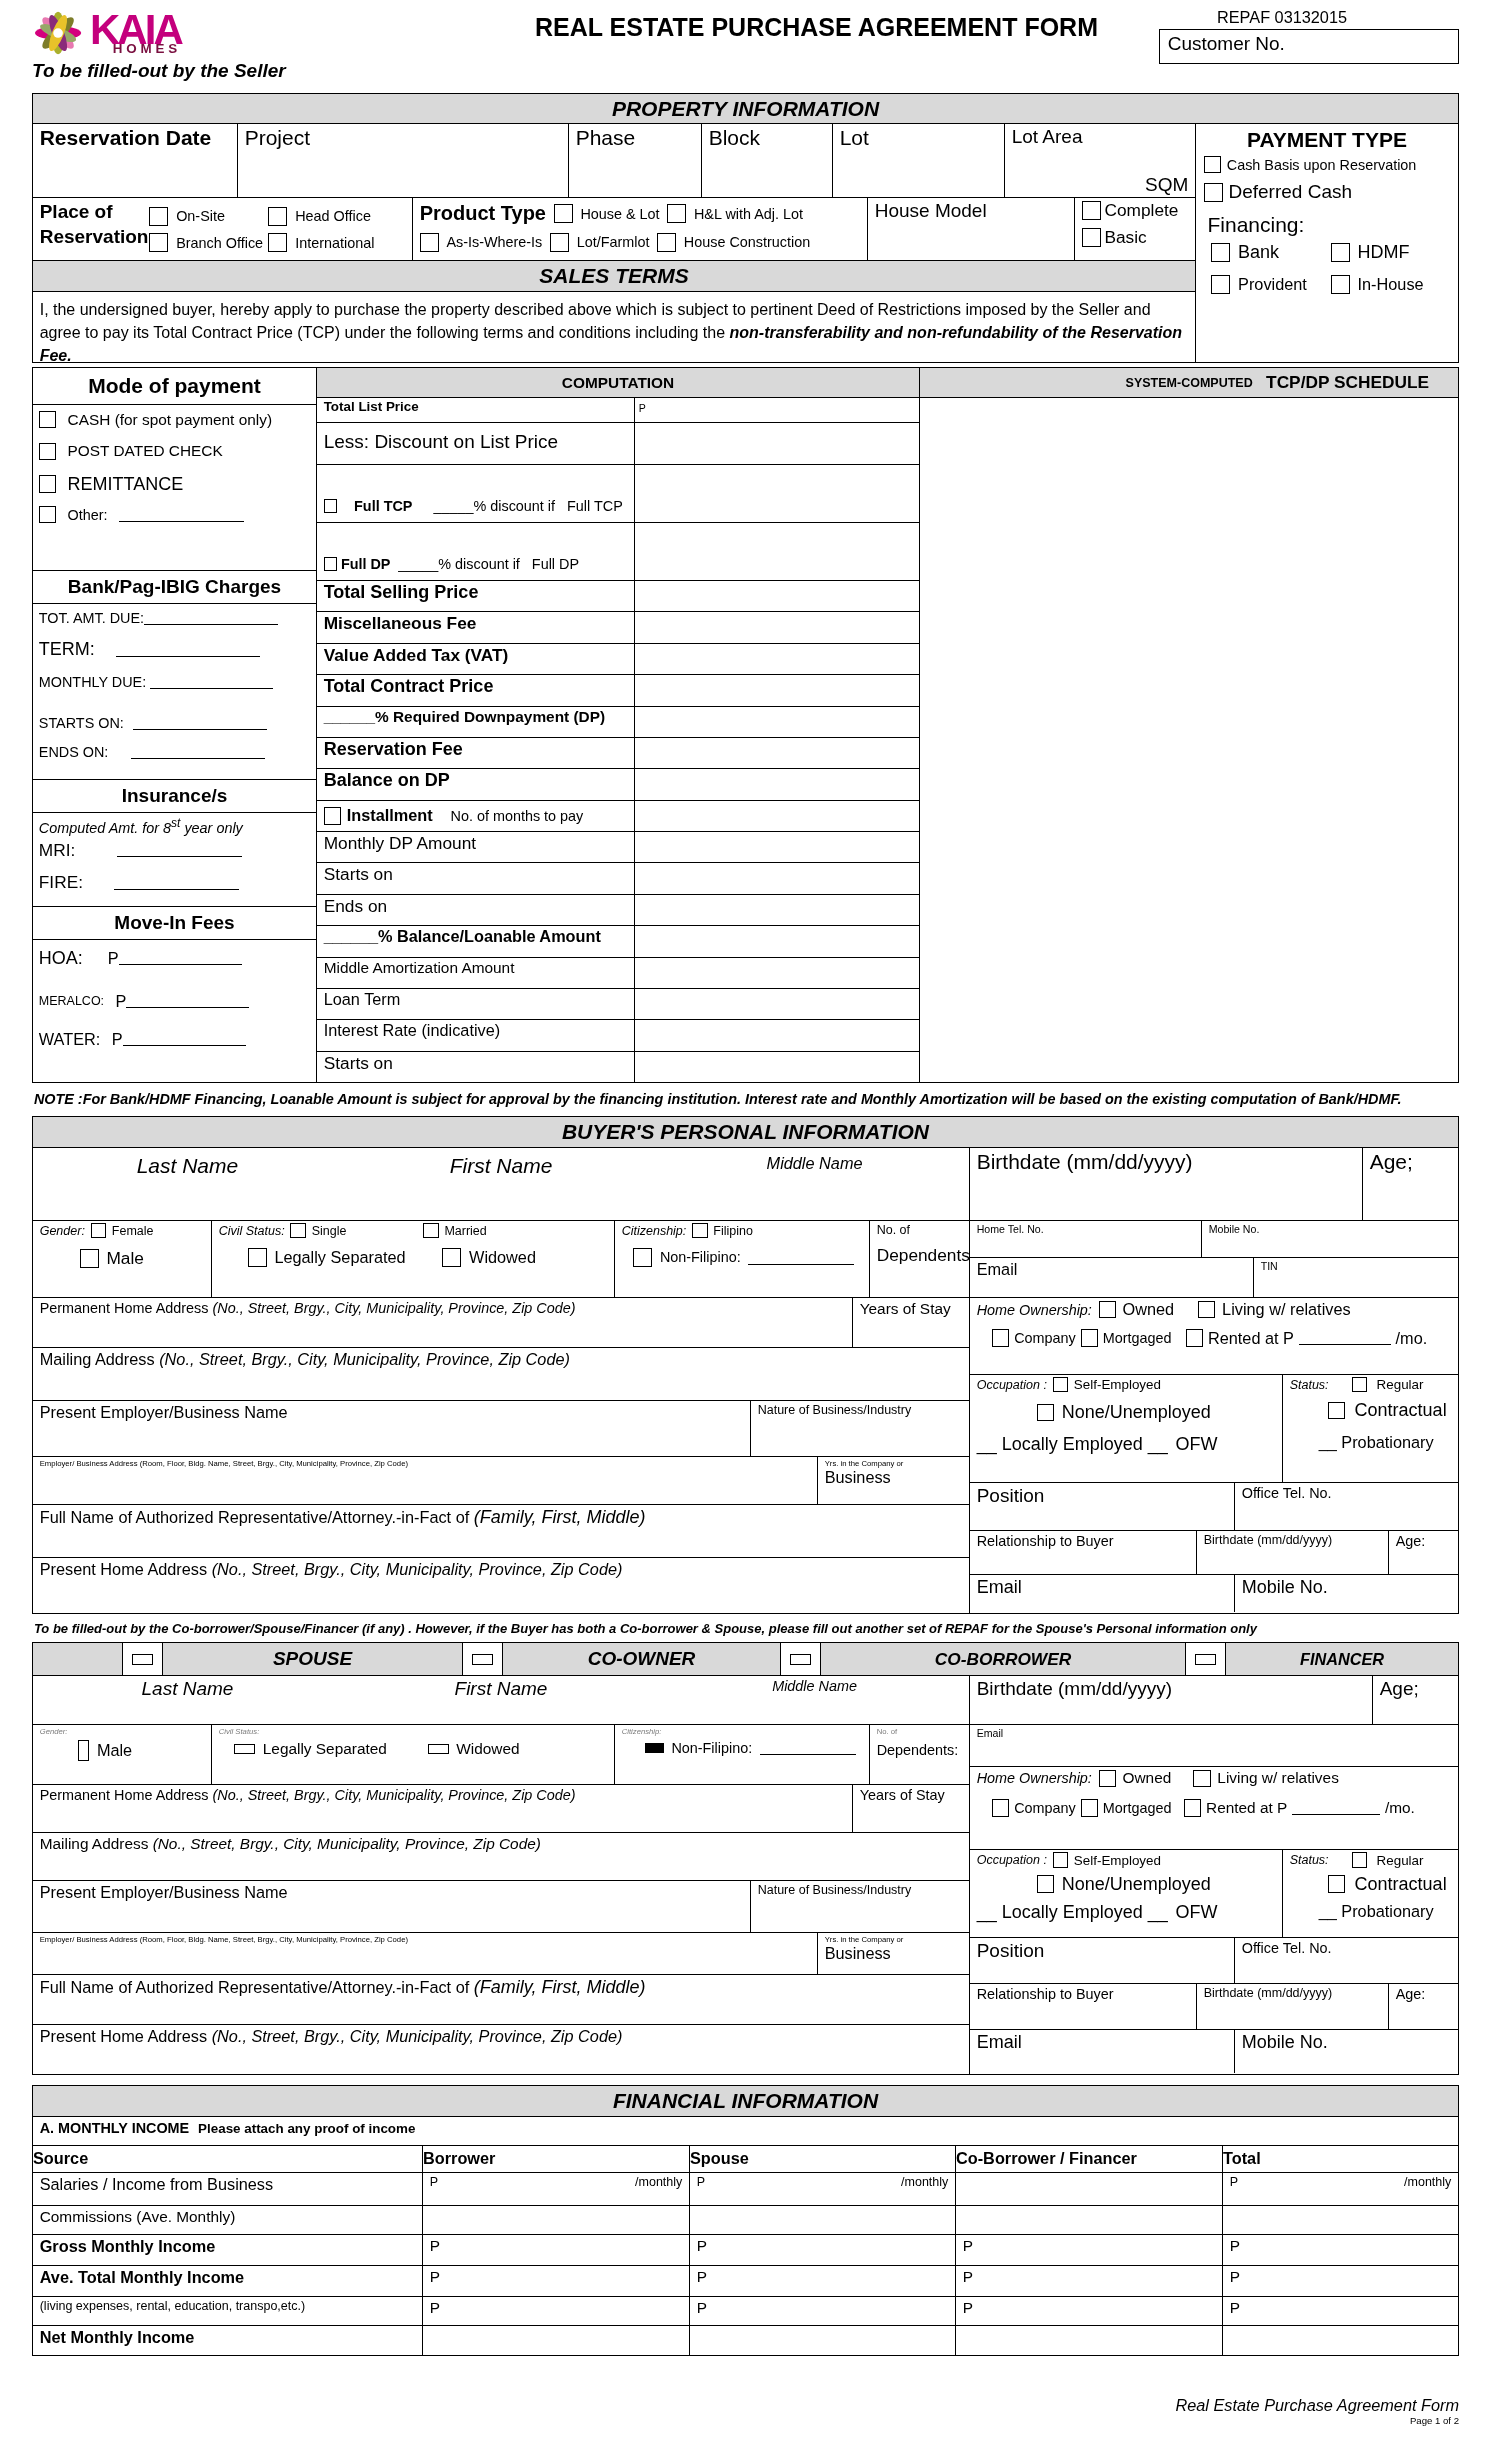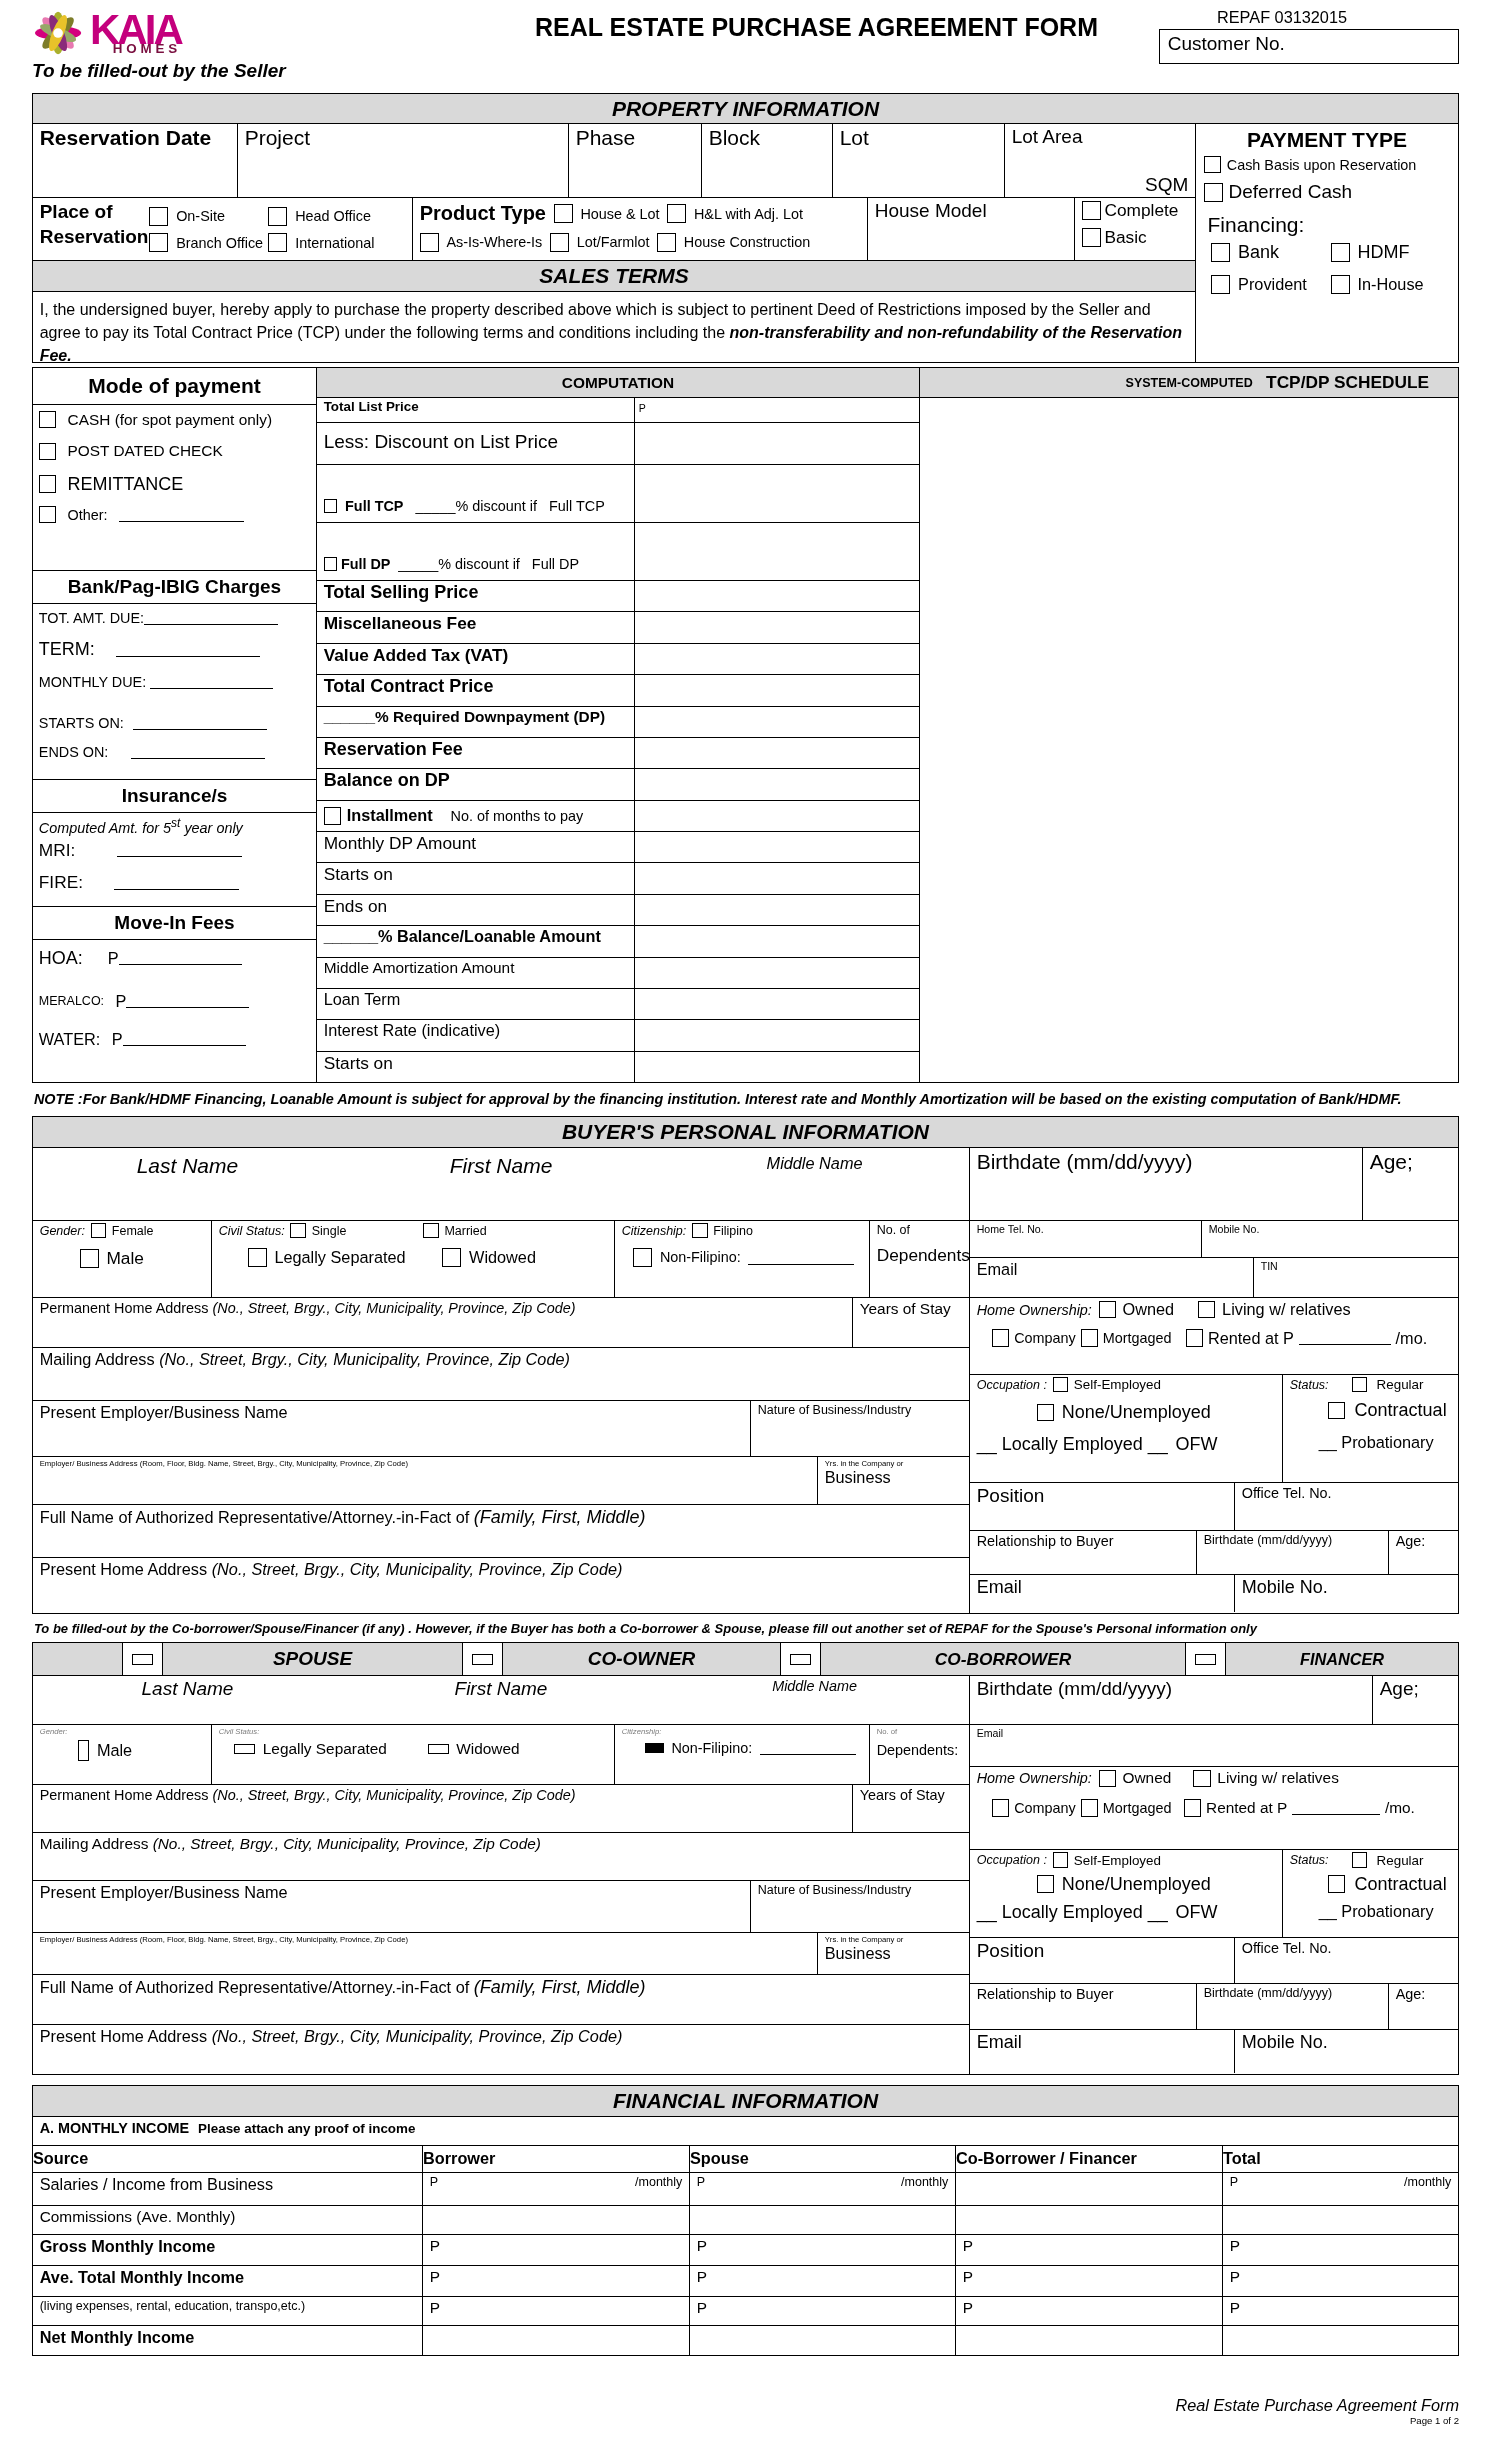--- a/index.html
+++ b/index.html
@@ -218,21 +218,21 @@
             <span class="t15">STARTS ON:</span>
             <span class="blank" style="width:134px;margin-left:9.6px"></span>
           </div>
         <div class="fr ac" style="margin-top:13.4px">
             <span class="t15">ENDS ON:</span>
             <span class="blank" style="width:134px;margin-left:23px"></span>
           </div>
       </div>
       <div class="bb b t20 fr ac jc" style="height:33px">Insurance/s</div>
       <div class="bb" style="height:94px;padding:2.9px 5.8px">
-        <div class="it t15"><span>Computed Amt. for 5</span><sup>st</sup><span> year only</span></div>
+        <div class="it t15"><span>Computed Amt. for 8</span><sup>st</sup><span> year only</span></div>
         <div class="fr ac" style="margin-top:3.8px">
             <span class="t18">MRI:</span>
             <span class="blank" style="width:125px;margin-left:42px"></span>
           </div>
         <div class="fr ac" style="margin-top:11.5px">
             <span class="t18">FIRE:</span>
             <span class="blank" style="width:125px;margin-left:31px"></span>
           </div>
       </div>
       <div class="bb b t20 fr ac jc" style="height:33px">Move-In Fees</div>
@@ -260,21 +260,21 @@
       <div class="crow" style="height:25px">
           <div class="clabel b t14">Total List Price</div>
           <div class="cval"><span class="t11">P</span></div>
         </div>
       <div class="crow" style="height:42px">
           <div class="clabel t20" style="padding-top:7.7px">Less: Discount on List Price</div>
           <div class="cval"></div>
         </div>
       <div class="crow" style="height:58px">
         <div class="clabel t15 pre">
-          <div class="fr ac" style="gap:8px"><span class="cb s14"></span><span class="b">Full TCP</span><span class="pre"> _____% discount if   Full TCP</span></div>
+          <div class="fr ac" style="gap:17px"><span class="cb s14"></span><span class="b">Full TCP</span><span class="pre"> _____% discount if   Full TCP</span></div>
           
         </div>
           <div class="cval"></div>
       </div>
       <div class="crow" style="height:58px">
         <div class="clabel t15 pre">
           <div class="fr ac" style="gap:3.8px"><span class="cb s14"></span><span class="b">Full DP</span><span class="pre"> _____% discount if   Full DP</span></div>
           
         </div>
           <div class="cval"></div>

